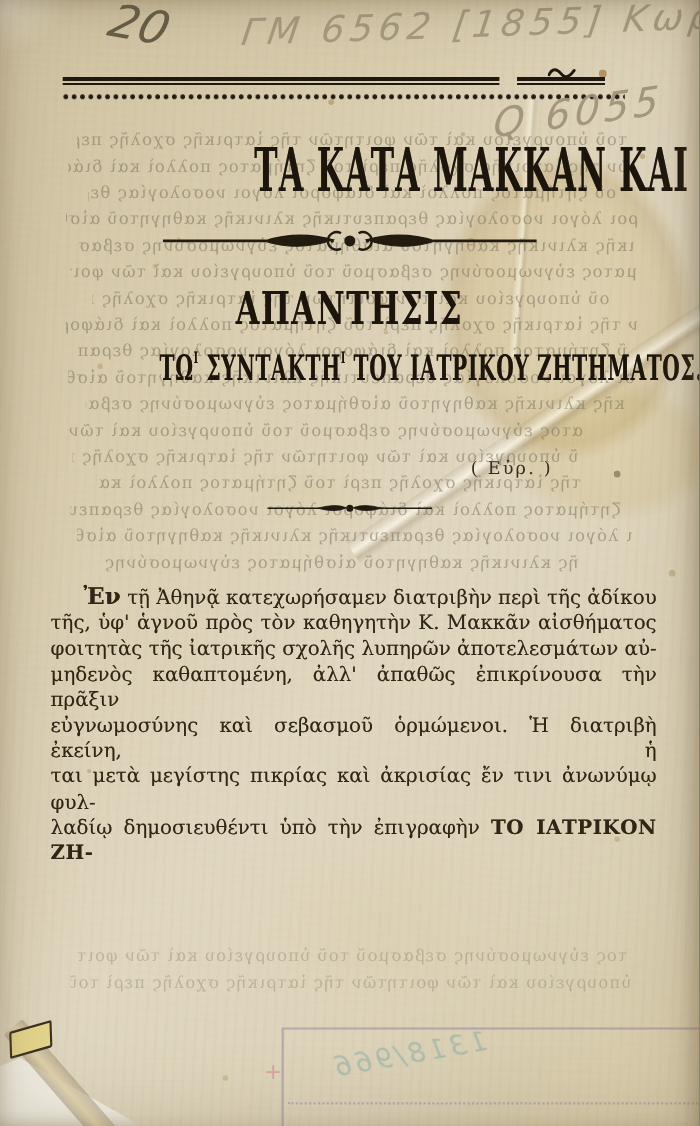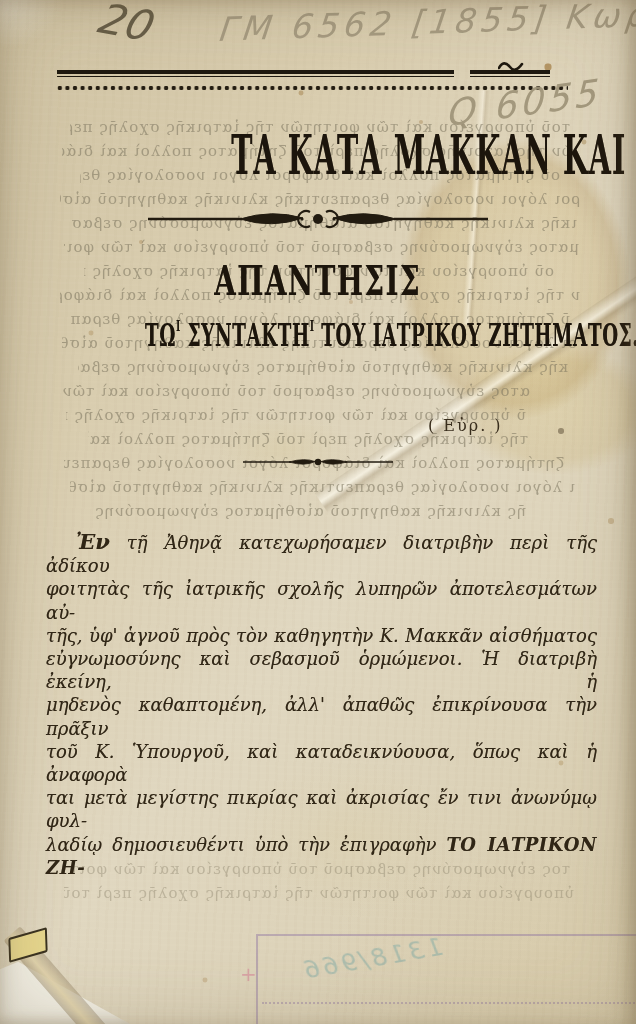--- a/index.html
+++ b/index.html
@@ -74,21 +74,21 @@
   .sub-row{top:316px;}
   .sub-row .fit{font-size:29px;font-weight:bold;letter-spacing:1px;transform:scale(.63,1.1);}
   .sub-row sup{font-size:.45em;vertical-align:top;position:relative;top:.18em;}
   .epigraph{position:absolute;top:374px;left:0;width:636px;text-align:center;
        font-size:15px;line-height:21px;color:#382d1c;}
   .attribution{position:absolute;top:416px;left:428px;font-size:16px;color:#382d1c;letter-spacing:2px;}
   .orn2{top:454px;}
   
   .body{position:absolute;left:46px;top:530px;width:551px;font-size:18px;line-height:23.2px;color:#302616;
        text-shadow:0 0 .4px rgba(48,38,22,.45);}
-  .bline{text-align:justify;text-align-last:justify;font-style:italic;}
+  .bline{text-align:justify;text-align-last:justify;}
   .bline .b{font-weight:bold;letter-spacing:.5px;}
   .bline .lead{font-weight:bold;font-size:21px;}
   
   .stamp-box{position:absolute;left:256px;top:934px;width:395px;height:110px;
        border:2px solid rgba(128,100,158,.38);}
   .stamp-dots{position:absolute;left:4px;right:6px;top:66px;border-top:2px dotted rgba(128,100,158,.35);}
   .stamp-cross{position:absolute;left:240px;top:962px;font-size:20px;color:rgba(212,126,148,.55);font-family:"DejaVu Sans",sans-serif;}
   .stamp-ghost{position:absolute;left:300px;top:944px;font-size:25px;letter-spacing:3px;
        color:rgba(80,150,155,.33);transform:scaleX(-1) rotate(10deg);font-family:"DejaVu Sans",sans-serif;font-style:italic;filter:blur(.4px);}
   
@@ -190,25 +190,24 @@
           <path d="M0,7 H48" fill="none" stroke-width="1.3"></path>
           <path d="M46,7 Q62,2.5 72,6.6 Q62,11.5 46,7 Z" stroke-width=".8"></path>
         </g>
         <circle cx="75" cy="7" r="3.2" stroke="none"></circle>
       </g>
     </svg>
   </div>
 
   <div class="body" id="body-text">
       <div class="bline" style="text-indent: 30px;"><span class="lead">Ἐν</span><span> τῇ Ἀθηνᾷ κατεχωρήσαμεν διατριβὴν περὶ τῆς ἀδίκου</span></div>
+      <div class="bline"><span>τῆς, ὑφ' ἁγνοῦ πρὸς τὸν καθηγητὴν Κ. Μακκᾶν αἰσθήματος</span></div>
       <div class="bline"><span>φοιτητὰς τῆς ἰατρικῆς σχολῆς λυπηρῶν ἀποτελεσμάτων αὐ-</span></div>
-      <div class="bline"><span>τῆς, ὑφ' ἁγνοῦ πρὸς τὸν καθηγητὴν Κ. Μακκᾶν αἰσθήματος</span></div>
+      <div class="bline"><span>μηδενὸς καθαπτομένη, ἀλλ' ἀπαθῶς ἐπικρίνουσα τὴν πρᾶξιν</span></div>
       <div class="bline"><span>εὐγνωμοσύνης καὶ σεβασμοῦ ὁρμώμενοι. Ἡ διατριβὴ ἐκείνη, ἡ</span></div>
-      <div class="bline"><span>μηδενὸς καθαπτομένη, ἀλλ' ἀπαθῶς ἐπικρίνουσα τὴν πρᾶξιν</span></div>
-      <div class="bline"><span>τοῦ Κ. Ὑπουργοῦ, καὶ καταδεικνύουσα, ὅπως καὶ ἡ ἀναφορὰ</span></div>
       <div class="bline"><span>ται μετὰ μεγίστης πικρίας καὶ ἀκρισίας ἔν τινι ἀνωνύμῳ φυλ-</span></div>
       <div class="bline"><span>λαδίῳ δημοσιευθέντι ὑπὸ τὴν ἐπιγραφὴν </span><span class="b">ΤΟ ΙΑΤΡΙΚΟΝ ΖΗ-</span></div>
     </div>
 
   <div class="stamp-box">
     <div class="stamp-dots"></div>
   </div>
   <div class="stamp-cross">+</div>
   <div class="stamp-ghost">1318/966</div>
 

